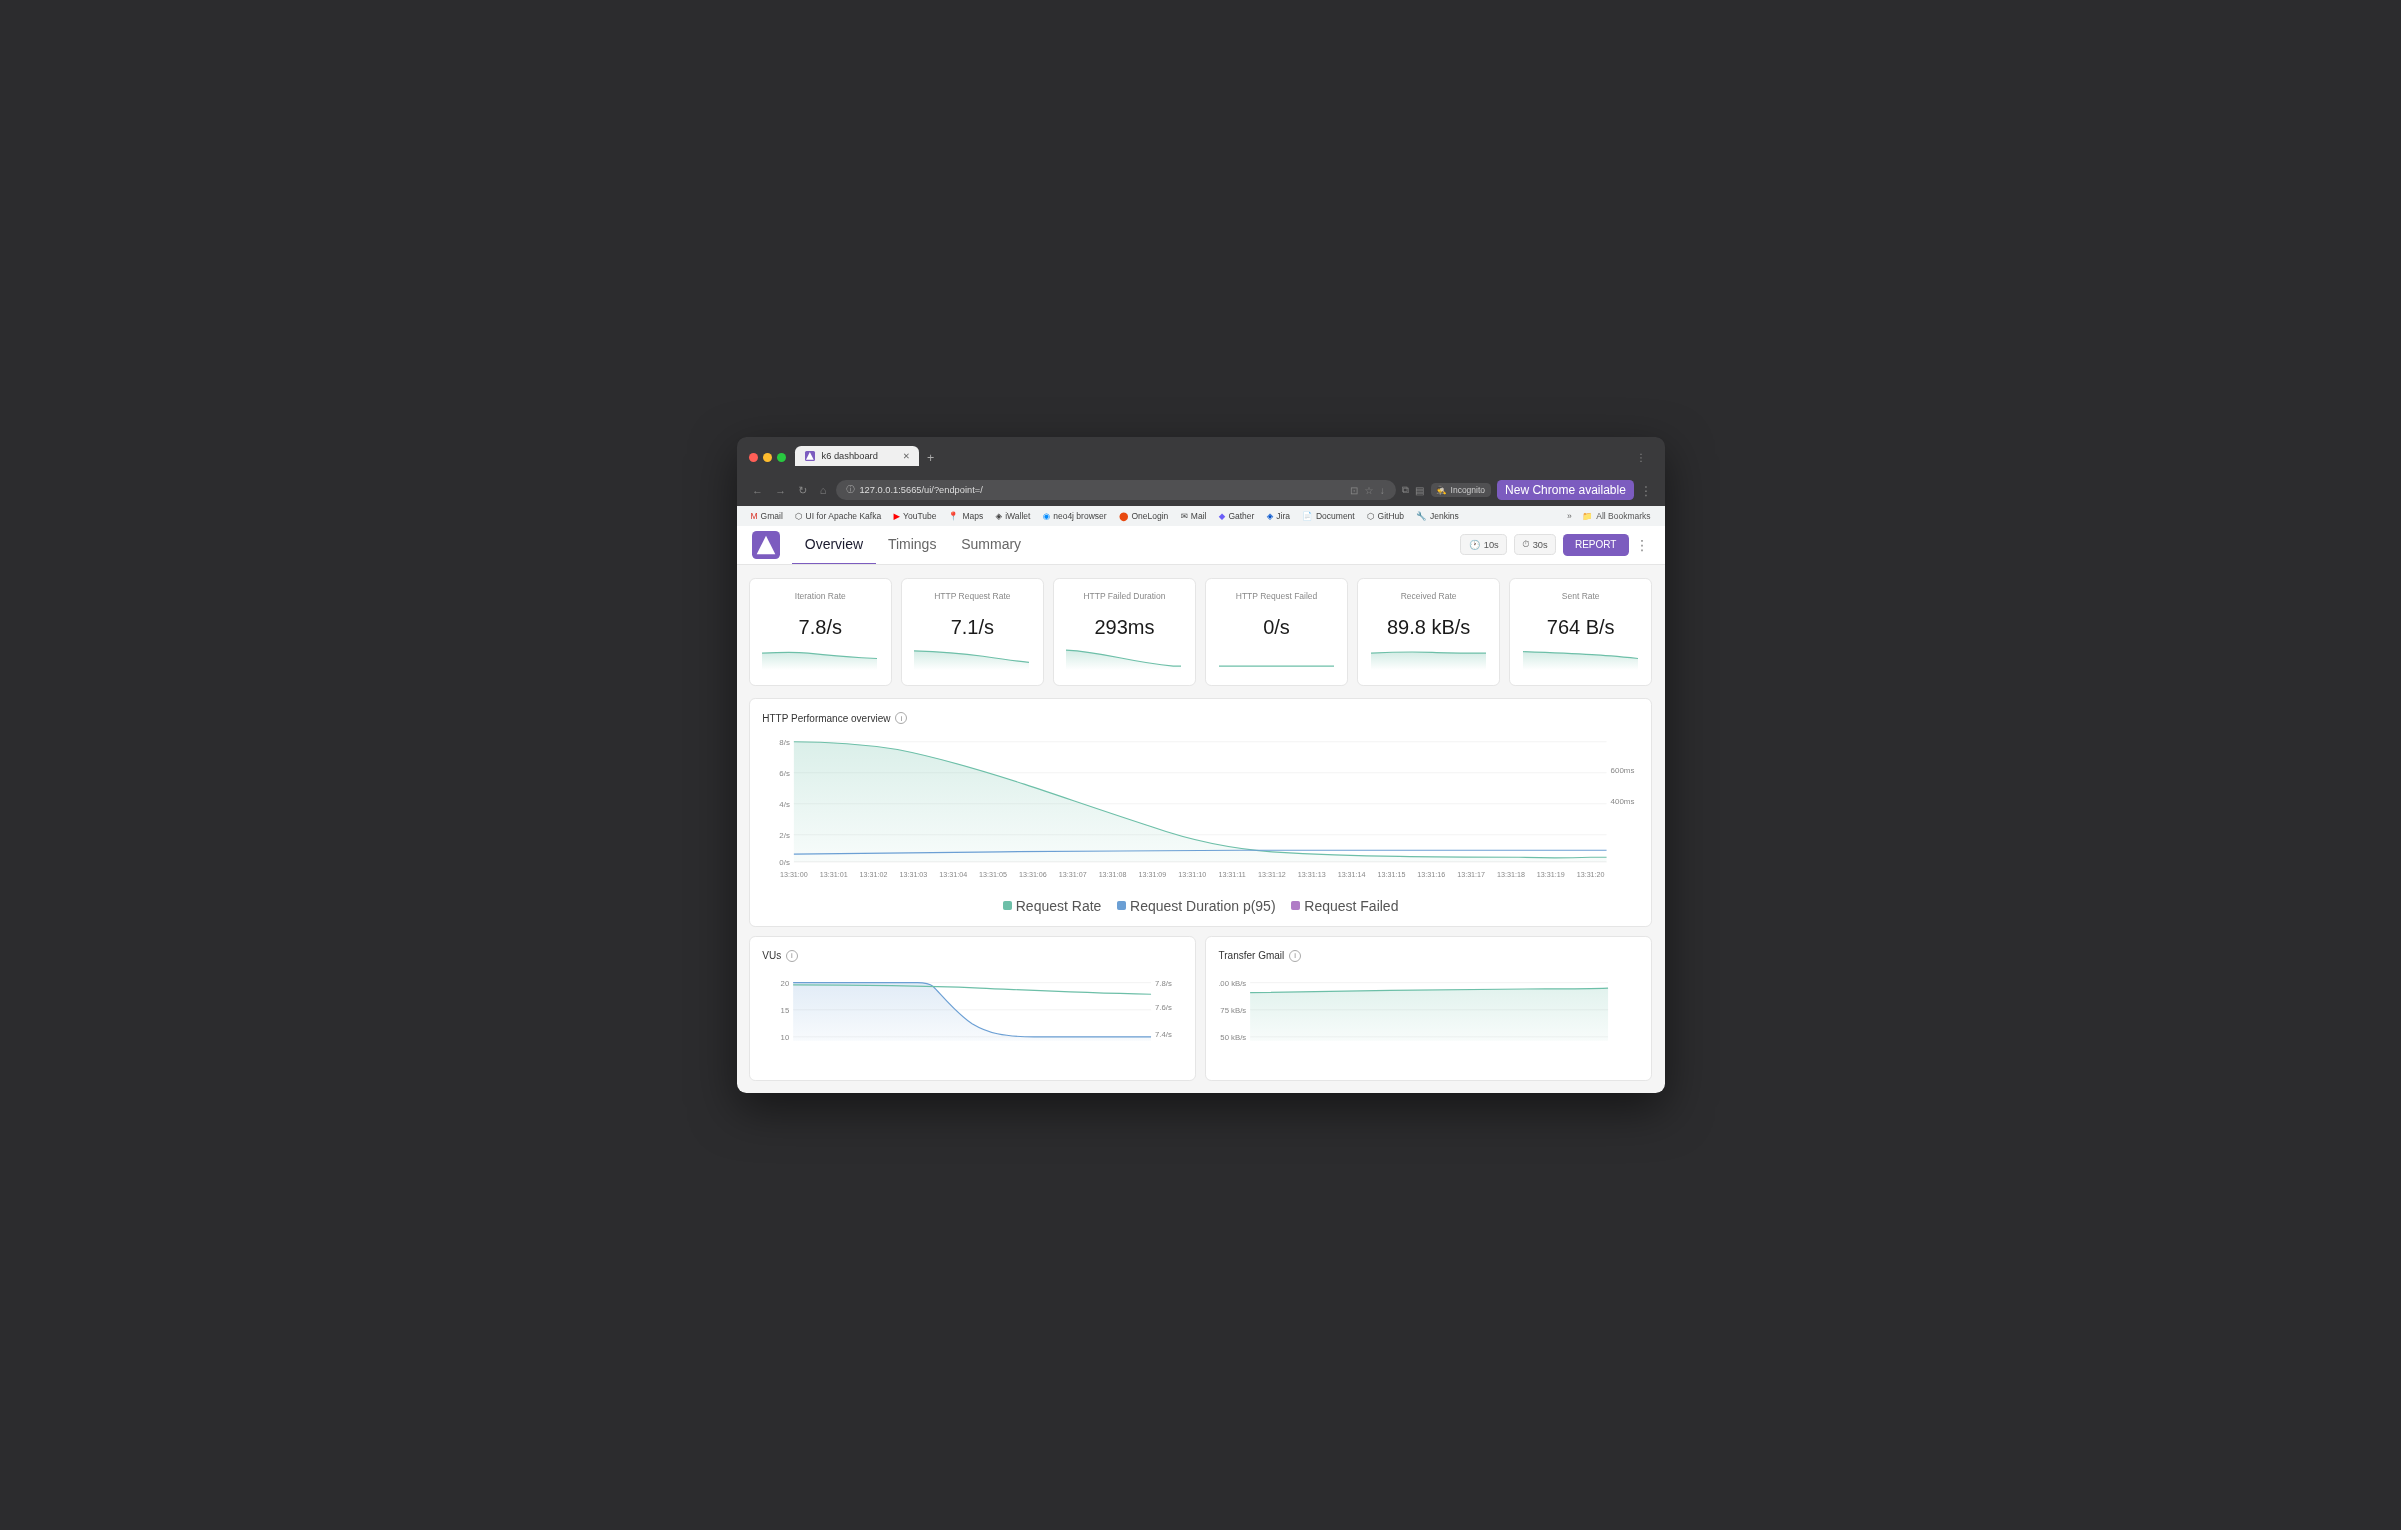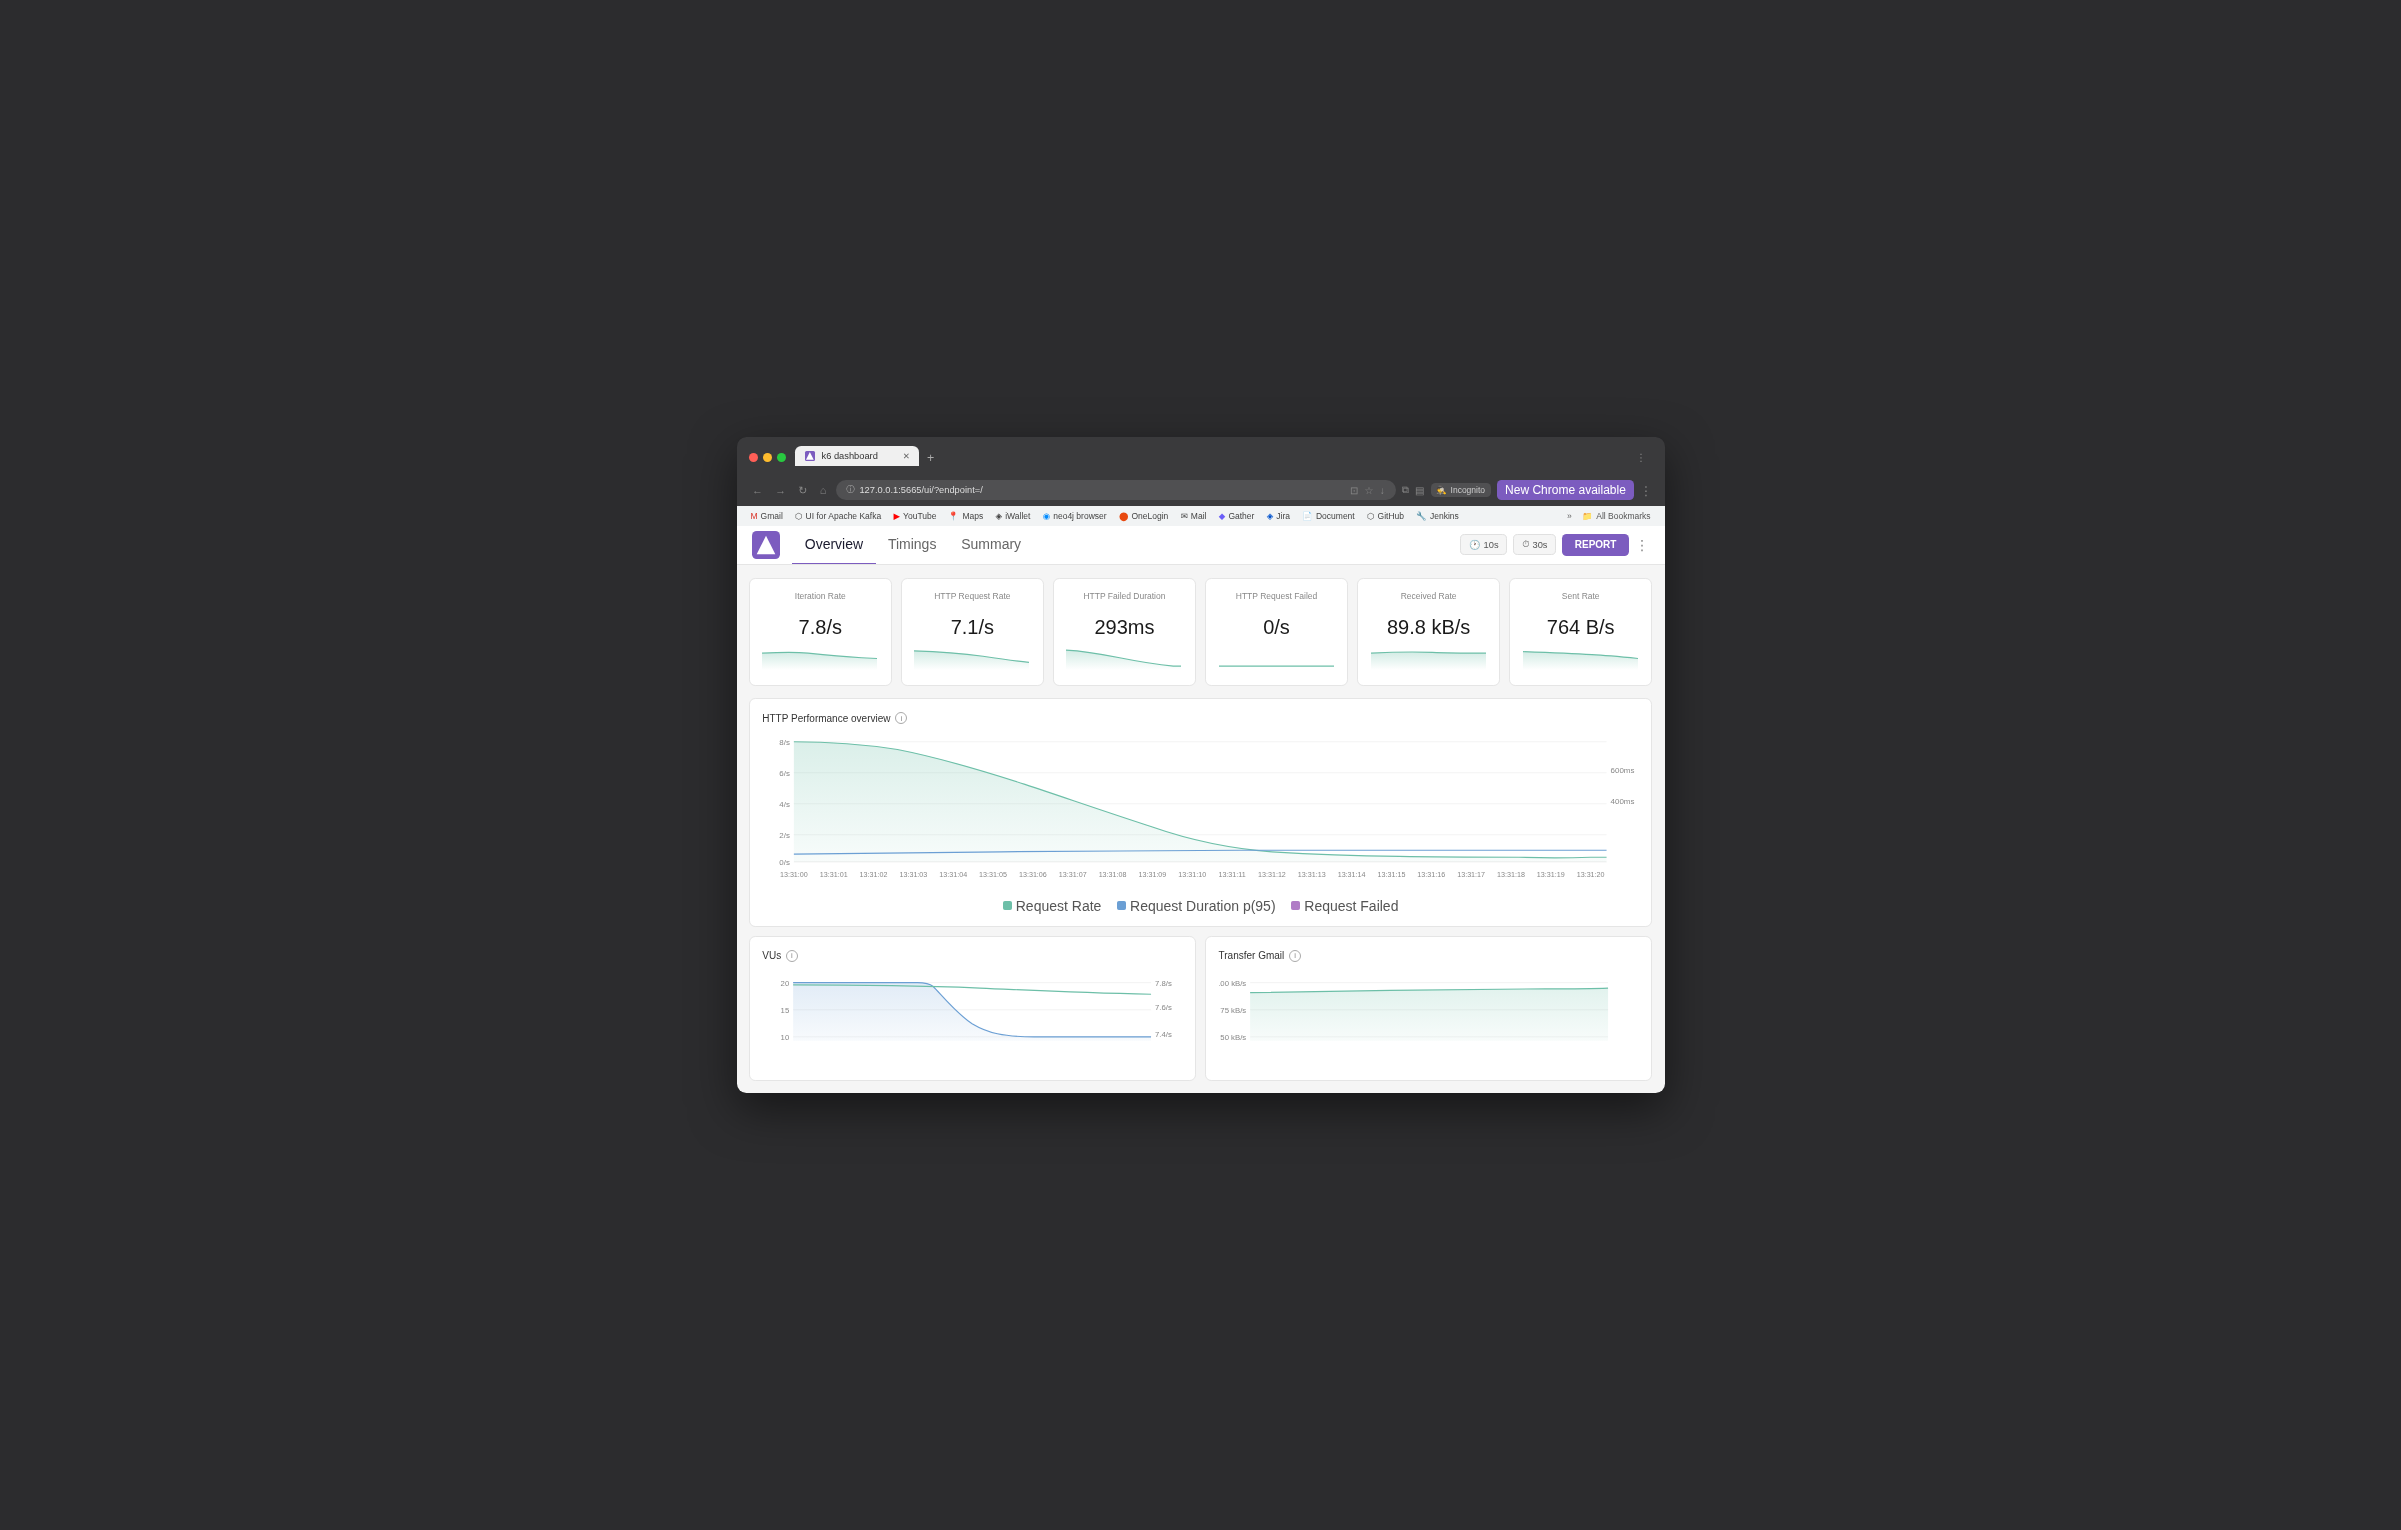--- a/index.html
+++ b/index.html
@@ -204,21 +204,21 @@
       align-items: center;
       gap: 3.1px;
     }
     .report-btn {
       background: #7c5cbf;
       color: white;
       border: none;
       border-radius: 4.6px;
       padding: 5.4px 12.4px;
       font-size: 10px;
-      font-weight: 700;
+      font-weight: 400;
       cursor: pointer;
     }
     .dots-btn { color: #888; font-size: 14px; cursor: pointer; }
 
     
     .metrics-grid {
       display: grid;
       grid-template-columns: repeat(6, 1fr);
       gap: 9.3px;
       padding: 12.4px;

